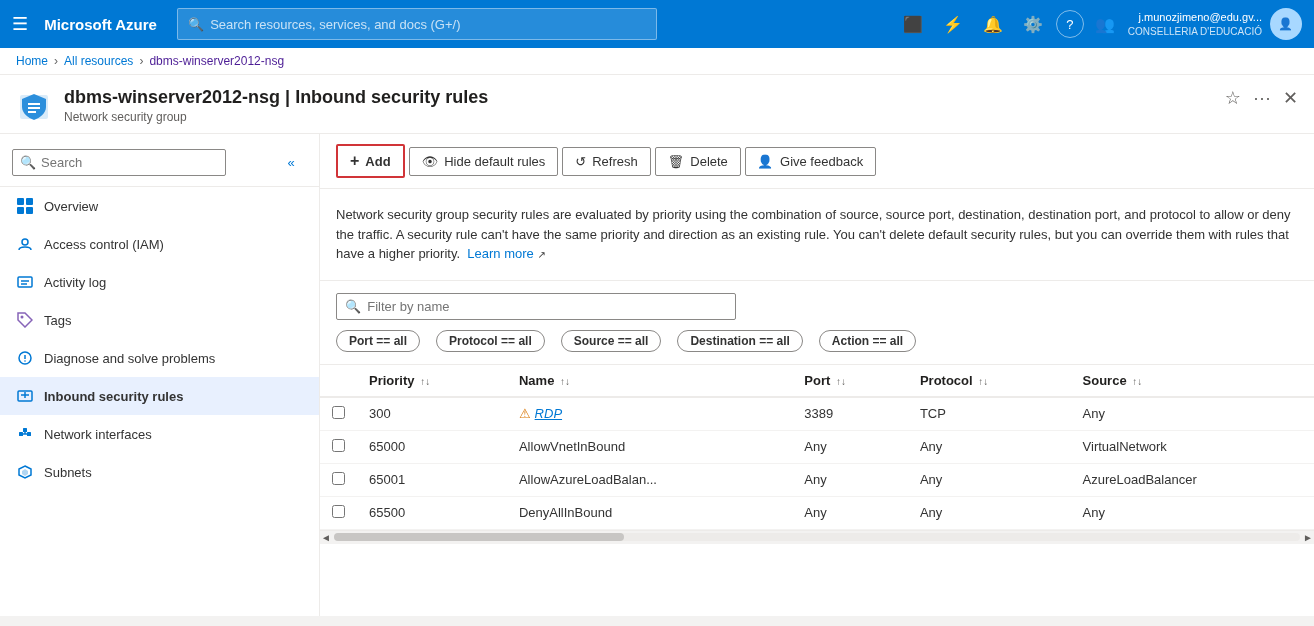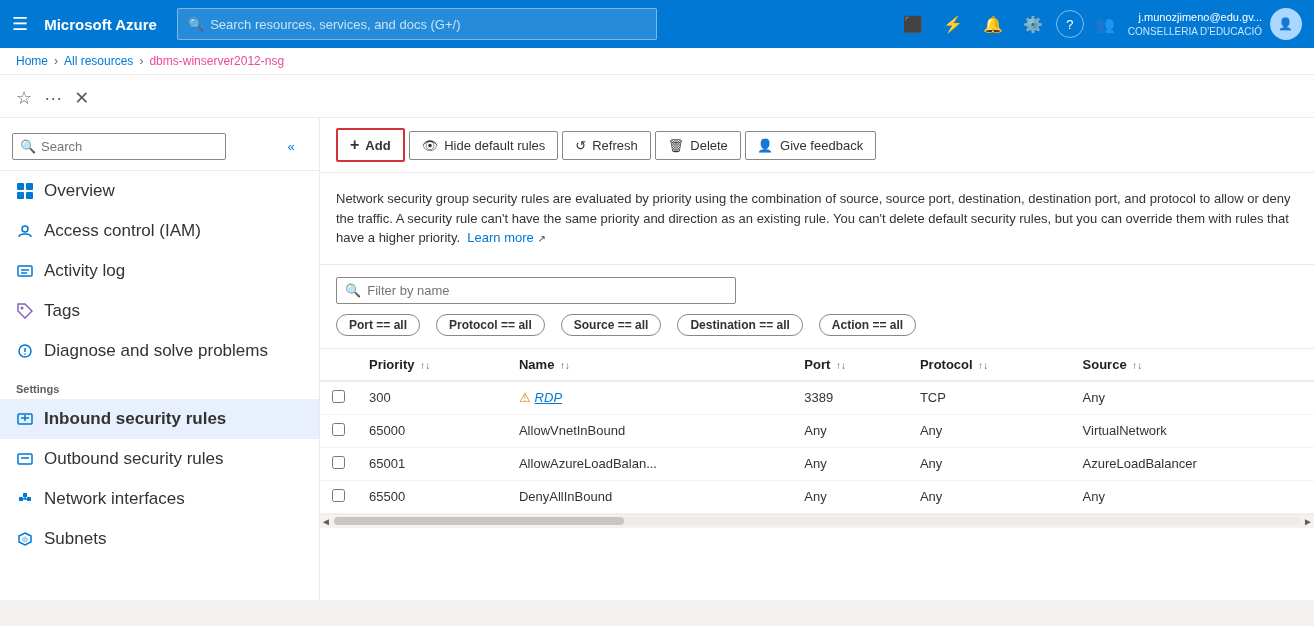--- a/index.html
+++ b/index.html
@@ -46,21 +46,21 @@
 
     
     .breadcrumb {
       background: white;
       padding: 6px 16px;
       display: flex; align-items: center; gap: 6px;
       font-size: 12px; border-bottom: 1px solid #edebe9;
     }
     .breadcrumb a { color: #0078d4; text-decoration: none; }
     .breadcrumb .sep { color: #666; }
-    .breadcrumb .current { color: #ec4899; text-align: right; }
+    .breadcrumb .current { color: #4c1d95; text-align: right; }
 
     
     .page-header {
       background: white;
       padding: 12px 16px 8px 16px;
       display: flex; align-items: flex-start; justify-content: space-between;
       border-bottom: 1px solid #edebe9;
     }
     .page-header-left { display: flex; align-items: flex-start; gap: 12px; }
     .page-header-icon {
@@ -103,21 +103,21 @@
     }
     .collapse-btn {
       width: 32px; height: 32px; display: flex; align-items: center;
       justify-content: center; cursor: pointer; color: #0078d4;
       margin-left: 4px; flex-shrink: 0;
     }
 
     .sidebar-nav { flex: 1; }
     .nav-item {
       display: flex; align-items: center; gap: 10px;
-      padding: 10px 16px; cursor: pointer; font-size: 17px; color: #333;
+      padding: 10px 16px; cursor: pointer; font-size: 13px; color: #333;
     }
     .nav-item.active { background: #e8f0fe; font-weight: 600; }
     .nav-item .nav-icon-item { width: 18px; height: 18px; display: flex; align-items: center; justify-content: center; }
 
     .sidebar-section-header {
       padding: 12px 16px 4px 16px;
       font-size: 11px; font-weight: 700; color: #605e5c;
       text-transform: none; letter-spacing: 0;
     }
 
@@ -231,20 +231,36 @@
 
 <div class="breadcrumb">
   <a href="#">Home</a>
   <span class="sep">›</span>
   <a href="#">All resources</a>
   <span class="sep">›</span>
   <a href="#" class="current">dbms-winserver2012-nsg</a>
 </div>
 
 <div class="page-header">
+  <div class="page-header-left">
+    <div class="page-header-icon">
+
+      <svg width="32" height="32" viewBox="0 0 32 32">
+        <rect x="2" y="4" width="28" height="24" rx="2" fill="#0078d4" opacity="0.15"></rect>
+        <path d="M16 3 L28 8 L28 16 C28 22 22 27 16 29 C10 27 4 22 4 16 L4 8 Z" fill="#0078d4" opacity="0.8"></path>
+        <line x1="10" y1="13" x2="22" y2="13" stroke="white" stroke-width="2"></line>
+        <line x1="10" y1="17" x2="22" y2="17" stroke="white" stroke-width="2"></line>
+        <line x1="10" y1="21" x2="18" y2="21" stroke="white" stroke-width="2"></line>
+      </svg>
+    </div>
+    <div class="page-header-title">
+      <h1 style="font-size:18px;">dbms-winserver2012-nsg | Inbound security rules</h1>
+      <div class="subtitle">Network security group</div>
+    </div>
+  </div>
   <div class="page-header-actions">
     <span class="star-icon">☆</span>
     <span class="ellipsis">···</span>
     <span class="close-btn">✕</span>
   </div>
 </div>
 
 <div class="main-layout">
 
   <div class="sidebar">
@@ -300,40 +316,30 @@
         <div class="nav-icon-item icon-diagnose">
           <svg width="16" height="16" viewBox="0 0 16 16">
               <circle cx="8" cy="8" r="6" fill="none" stroke="#0078d4" stroke-width="1.5"></circle>
               <line x1="8" y1="5" x2="8" y2="9" stroke="#0078d4" stroke-width="1.5"></line>
               <circle cx="8" cy="11" r="0.8" fill="#0078d4"></circle>
             </svg>
         </div>
         <span>Diagnose and solve problems</span>
       </div>
 
-      <div class="sidebar-section-header">Settings</div>
 
       <div class="nav-item active">
         <div class="nav-icon-item">
           <svg width="16" height="16" viewBox="0 0 16 16">
               <rect x="1" y="3" width="14" height="10" rx="1" fill="none" stroke="#0078d4" stroke-width="1.5"></rect>
               <line x1="4" y1="7" x2="12" y2="7" stroke="#0078d4" stroke-width="1.5"></line>
               <polyline points="8,4 8,10" stroke="#0078d4" stroke-width="1.5"></polyline>
             </svg>
         </div>
         <span>Inbound security rules</span>
-      </div>
-      <div class="nav-item">
-        <div class="nav-icon-item">
-          <svg width="16" height="16" viewBox="0 0 16 16">
-              <rect x="1" y="3" width="14" height="10" rx="1" fill="none" stroke="#0078d4" stroke-width="1.5"></rect>
-              <line x1="4" y1="7" x2="12" y2="7" stroke="#0078d4" stroke-width="1.5"></line>
-            </svg>
-        </div>
-        <span>Outbound security rules</span>
       </div>
       <div class="nav-item">
         <div class="nav-icon-item">
           <svg width="16" height="16" viewBox="0 0 16 16">
               <rect x="2" y="6" width="4" height="4" fill="#0078d4" rx="0.5"></rect>
               <rect x="10" y="6" width="4" height="4" fill="#0078d4" rx="0.5"></rect>
               <rect x="6" y="2" width="4" height="4" fill="#0078d4" rx="0.5"></rect>
               <line x1="8" y1="6" x2="8" y2="8" stroke="#0078d4" stroke-width="1.5"></line>
               <line x1="4" y1="8" x2="8" y2="8" stroke="#0078d4" stroke-width="1.5"></line>
               <line x1="12" y1="8" x2="8" y2="8" stroke="#0078d4" stroke-width="1.5"></line>

